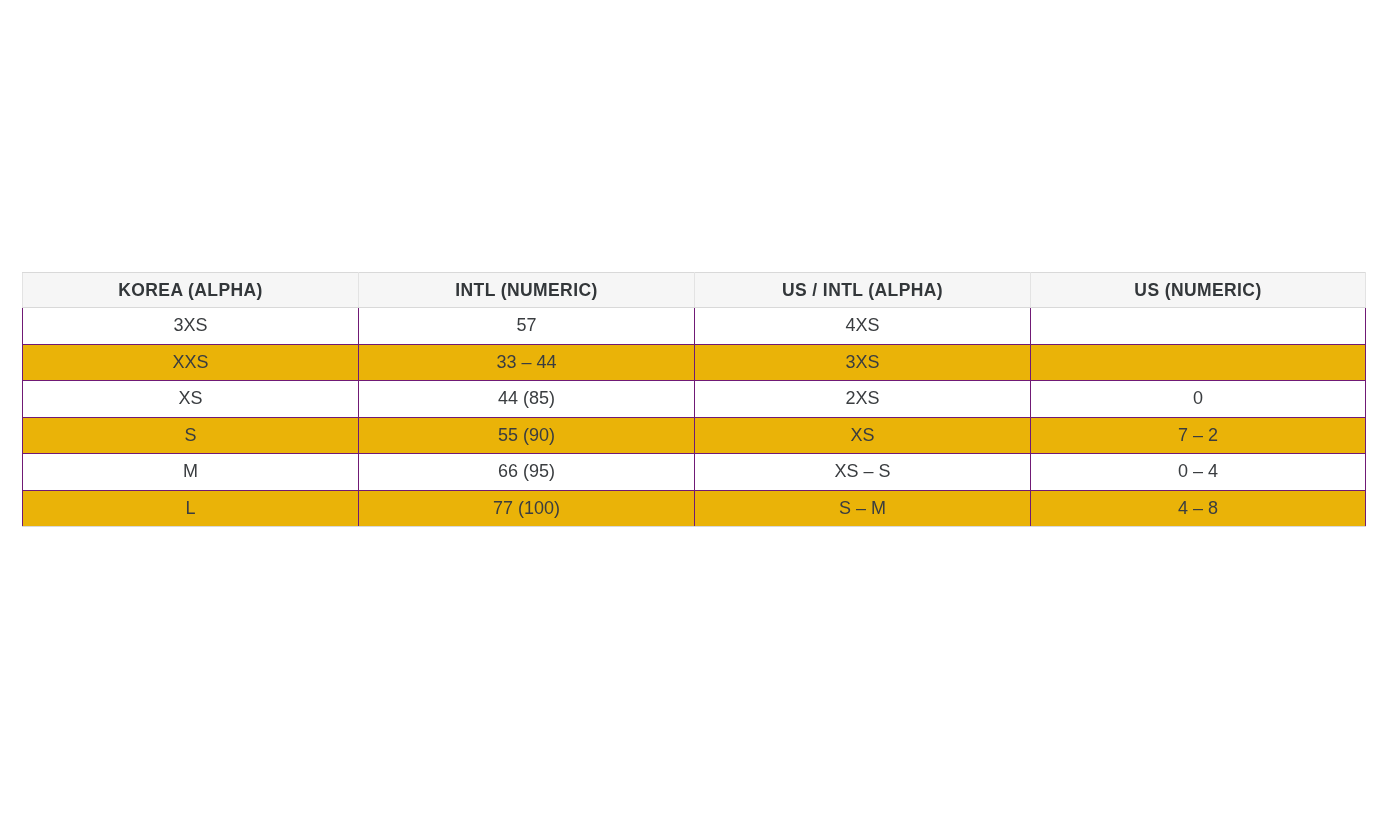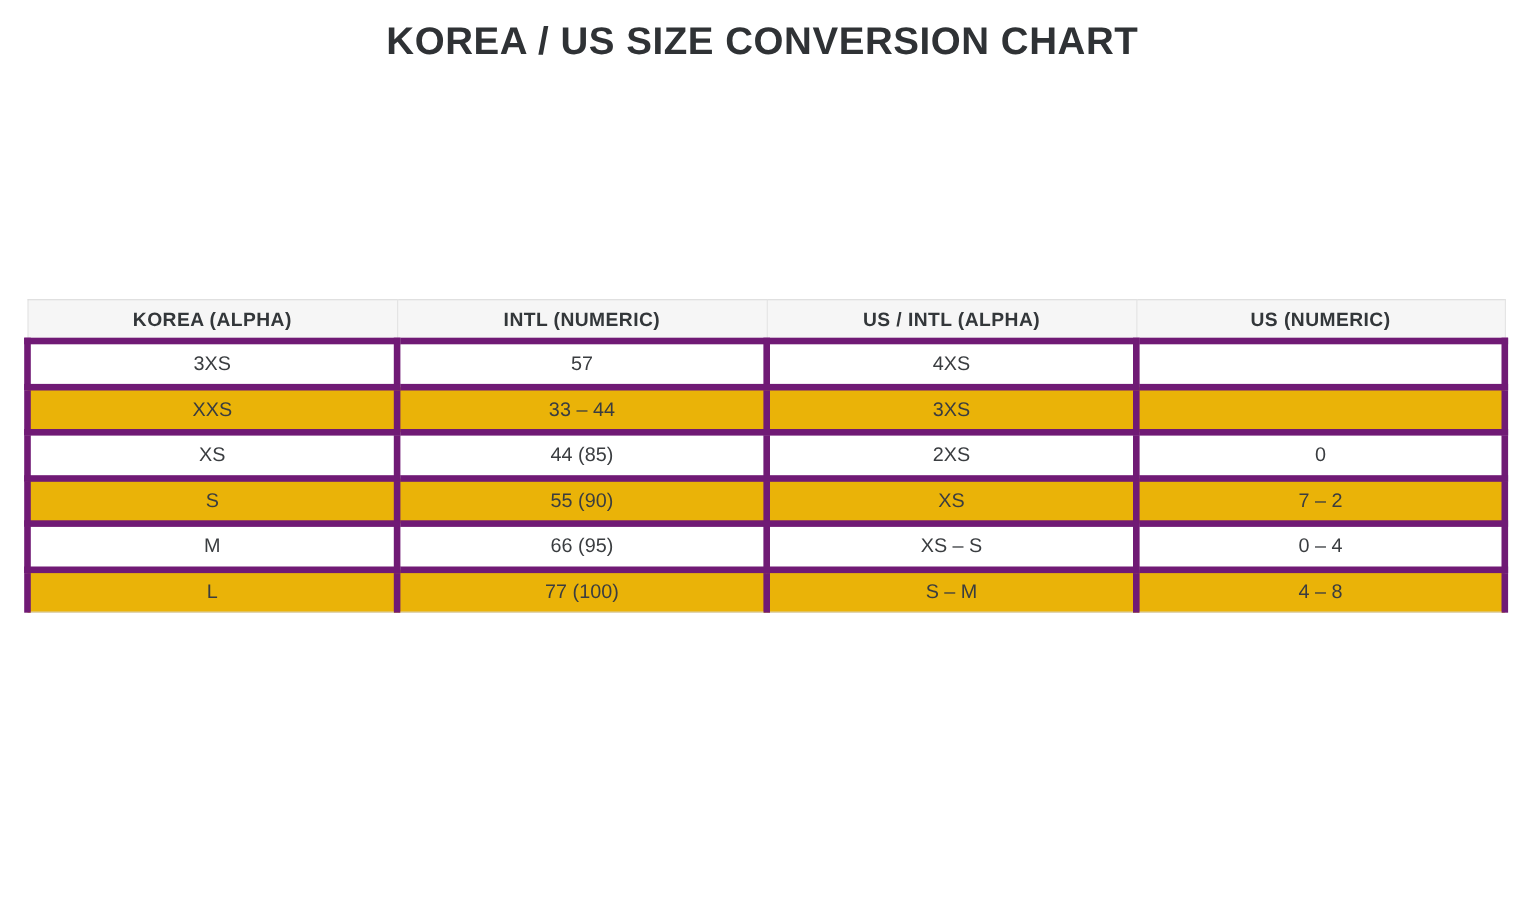--- a/index.html
+++ b/index.html
@@ -61,39 +61,38 @@
     border-bottom: 1px solid #d9d9d9;
     padding: 0;
     white-space: nowrap;
     margin-left: 46px;
   }
   table.size-chart td {
     font-size: 18px;
     color: #3a3d40;
     height: 35.5px;
     text-align: center;
-    border: 6px solid #701a75;
+    border: 1px solid #701a75;
     padding: 0;
     white-space: nowrap;
     background: #ffffff;
     margin-top: 20px;
   }
   table.size-chart tbody tr.alt td {
     background: #eab308;
   }
   table.size-chart tbody tr:last-child td {
     border-bottom: 1px solid #d9d9d9;
   }
 </style>
 </head>
 <body>
 
 <div class="page">
 
-  <div class="title">KOREA / US SIZE CONVERSION CHART</div>
 
   <div class="table-wrap">
     <table class="size-chart">
       <colgroup>
         <col class="c1">
           <col class="c2">
           <col class="c3">
           <col class="c4">
       </colgroup>
       <thead>

